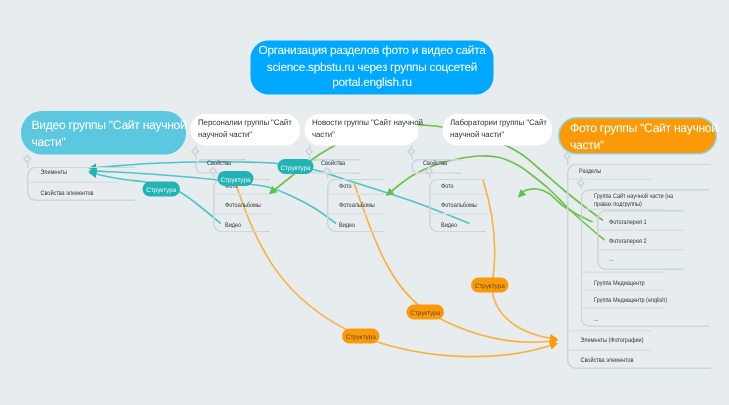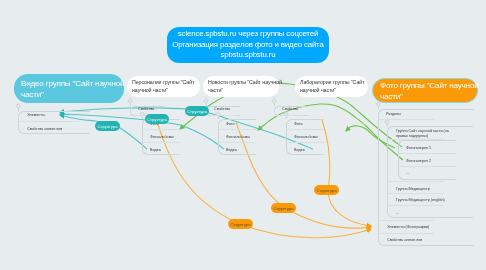--- a/index.html
+++ b/index.html
@@ -64,23 +64,23 @@
       <path d="M403.0,160.0 C400.8,158.2 394.2,152.7 390.0,149.0 C385.8,145.3 382.0,141.8 378.0,138.0 C374.0,134.2 369.8,129.5 366.0,126.0 C362.2,122.5 358.5,119.7 355.0,117.0 C351.5,114.3 348.7,112.0 345.0,110.0 C341.3,108.0 337.2,106.0 333.0,105.0 C328.8,104.0 324.7,103.8 320.0,104.0 C315.3,104.2 310.0,105.0 305.0,106.0 C300.0,107.0 295.0,108.2 290.0,110.0 C285.0,111.8 279.3,114.5 275.0,117.0 C270.7,119.5 266.8,122.8 264.0,125.0 C261.2,127.2 259.0,129.2 258.0,130.0" stroke="#6ec24a" marker-end="url(#ahG)"></path>
       <path d="M395.0,148.0 C393.3,147.2 388.3,144.8 385.0,143.0 C381.7,141.2 378.2,139.3 375.0,137.0 C371.8,134.7 368.8,130.8 366.0,129.0 C363.2,127.2 360.7,126.3 358.0,126.0 C355.3,125.7 352.0,126.2 350.0,127.0 C348.0,127.8 346.7,130.3 346.0,131.0" stroke="#6ec24a" marker-end="url(#ahG)"></path>
 
       <path d="M157,122 C170,160 185,200 240,224 C290,243 340,240 371,229" stroke="#fbb040" marker-end="url(#ahO)"></path>
       <path d="M236,122 C248,155 258,190 285,208 C320,228 350,230 371,227" stroke="#fbb040" marker-end="url(#ahO)"></path>
       <path d="M322,120 C329,142 332,166 328,190 C328,210 346,223 371,226" stroke="#fbb040" marker-end="url(#ahO)"></path>
     </g>
   </svg>
 
   <div class="pill root" style="left:167px;top:27px;width:162px;height:36px;">
+    <span class="ln">Организация разделов фото и видео сайта</span>
     <span class="ln">science.spbstu.ru через группы соцсетей</span>
-    <span class="ln">Организация разделов фото и видео сайта</span>
-    <span class="ln">spbstu.spbstu.ru</span>
+    <span class="ln">portal.english.ru</span>
   </div>
 
   <div class="pill teal" style="left:14px;top:74px;width:110px;height:29px;">
     <span class="ln">Видео группы "Сайт научной</span>
     <span class="ln">части"</span>
   </div>
 
   <div class="pill white" style="left:127px;top:76px;width:73px;height:21px;">
     <span class="ln">Персоналии группы "Сайт</span>
     <span class="ln">научной части"</span>

